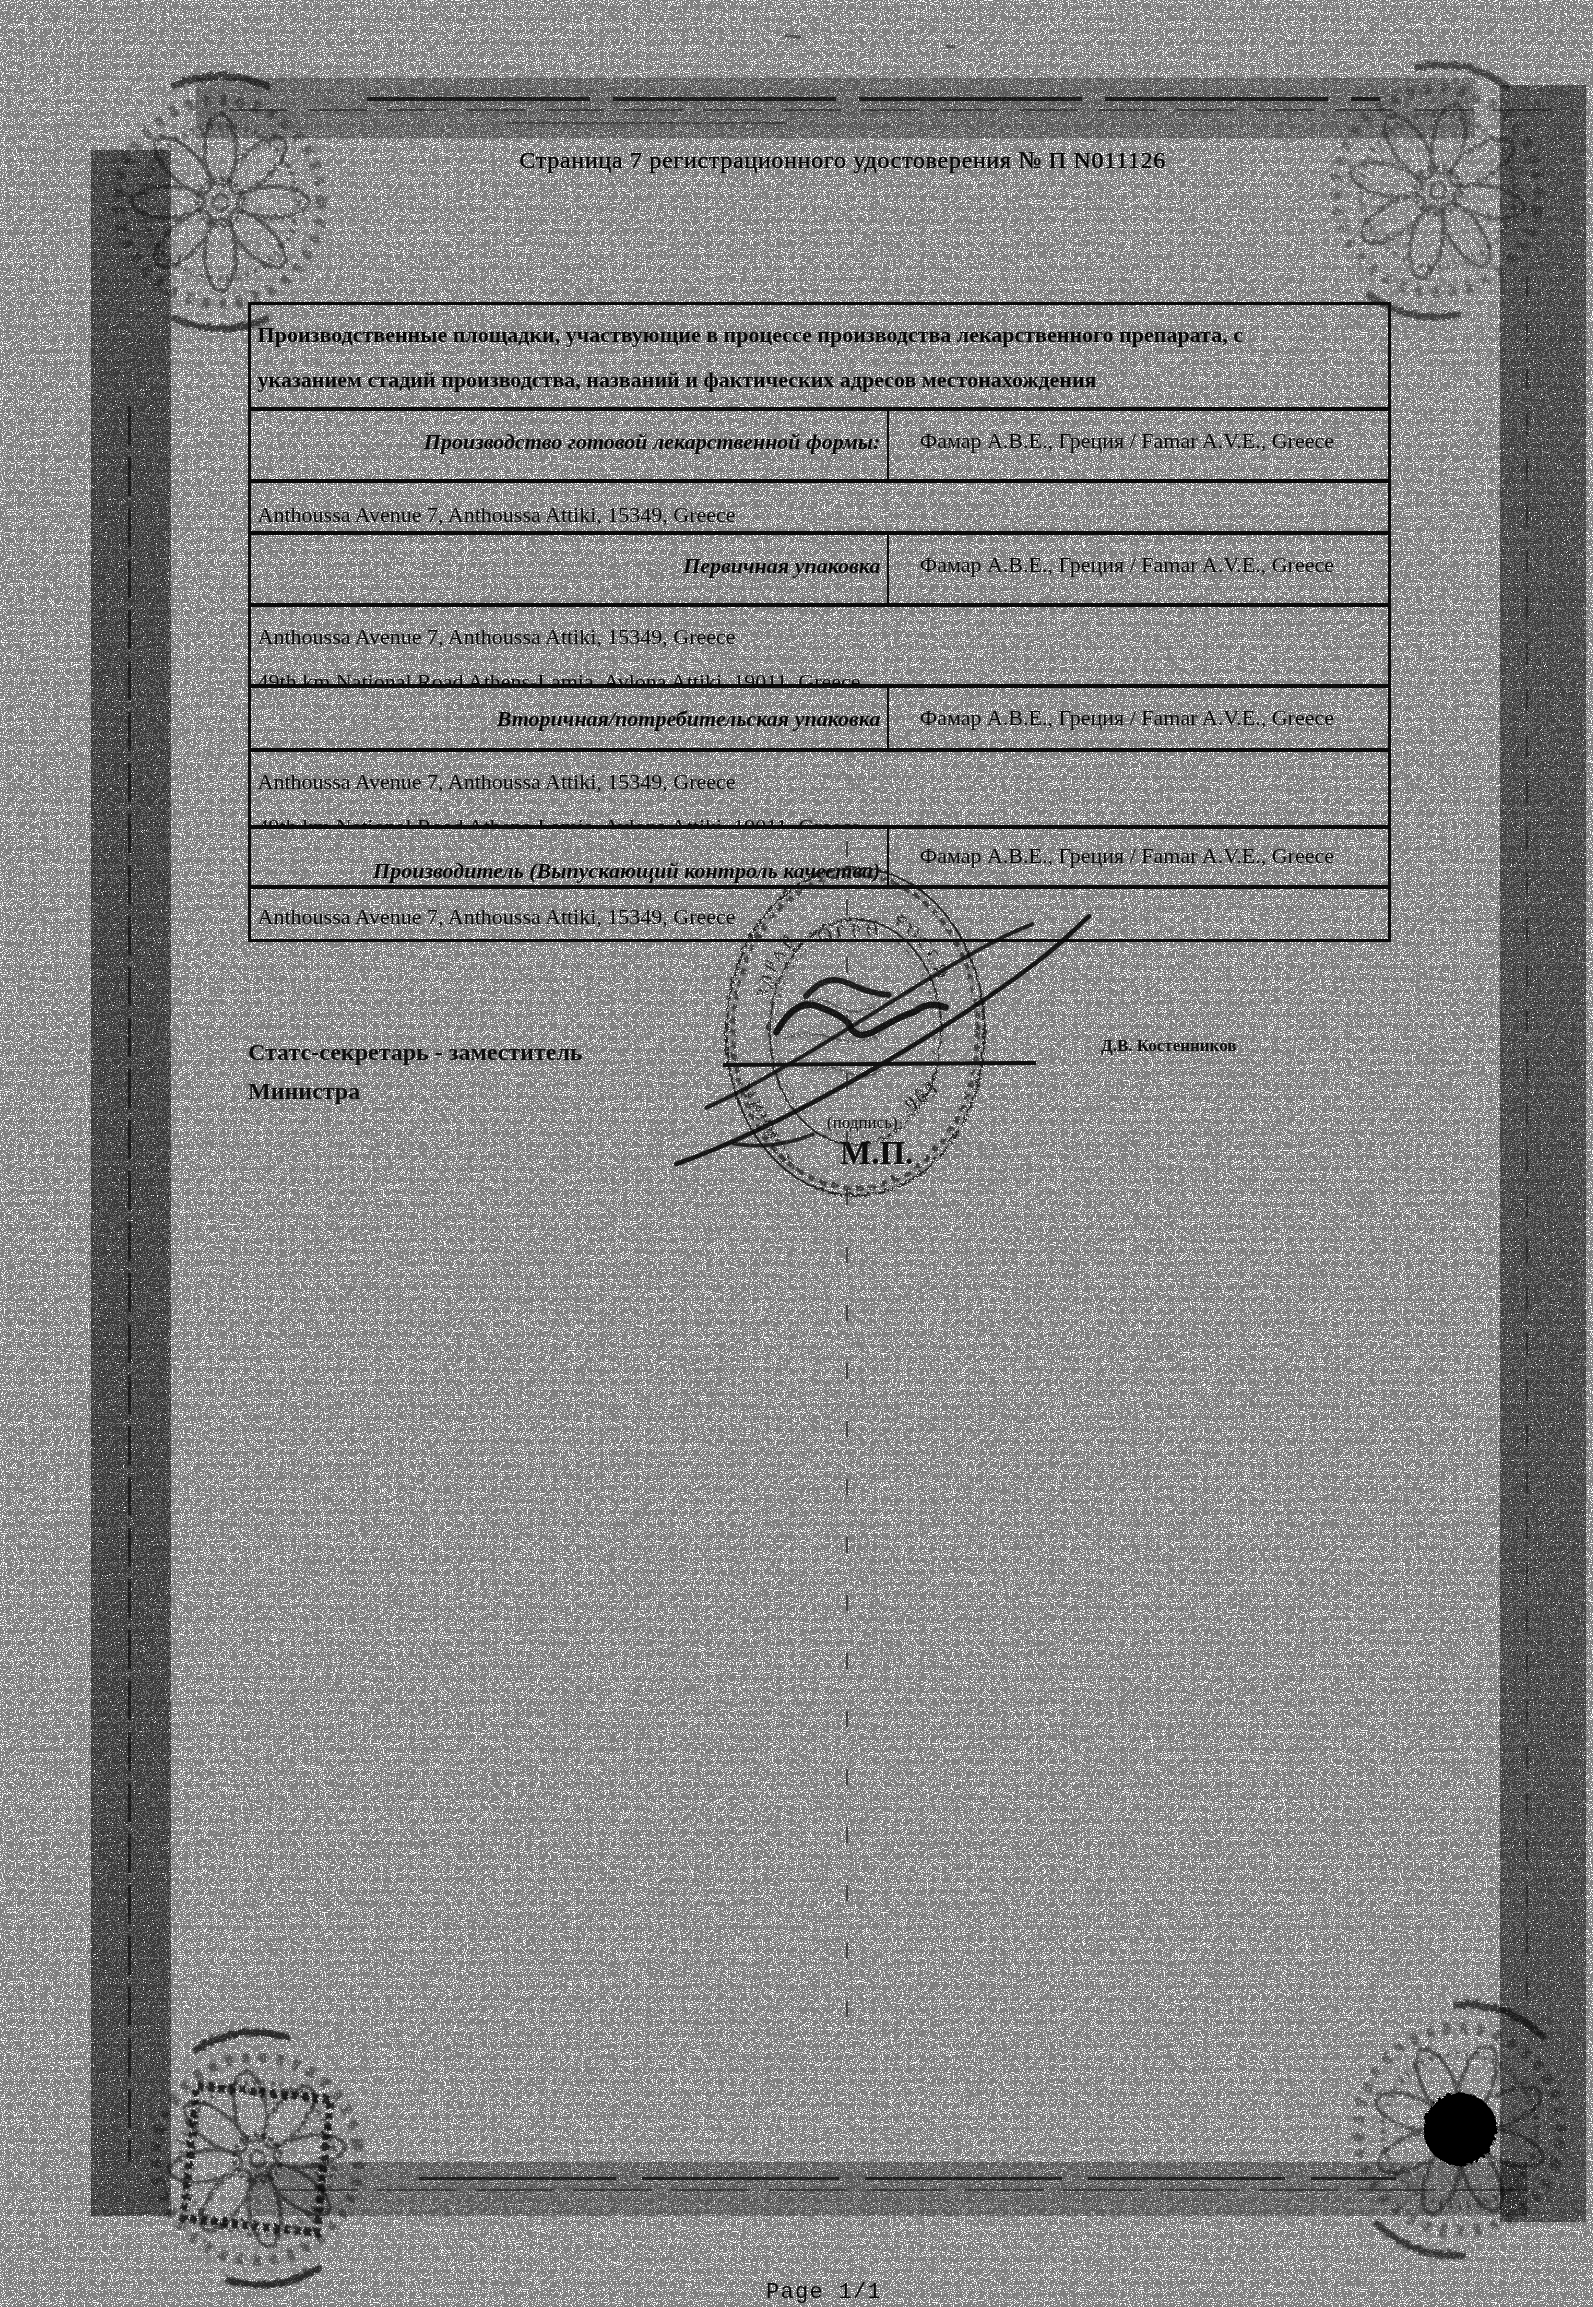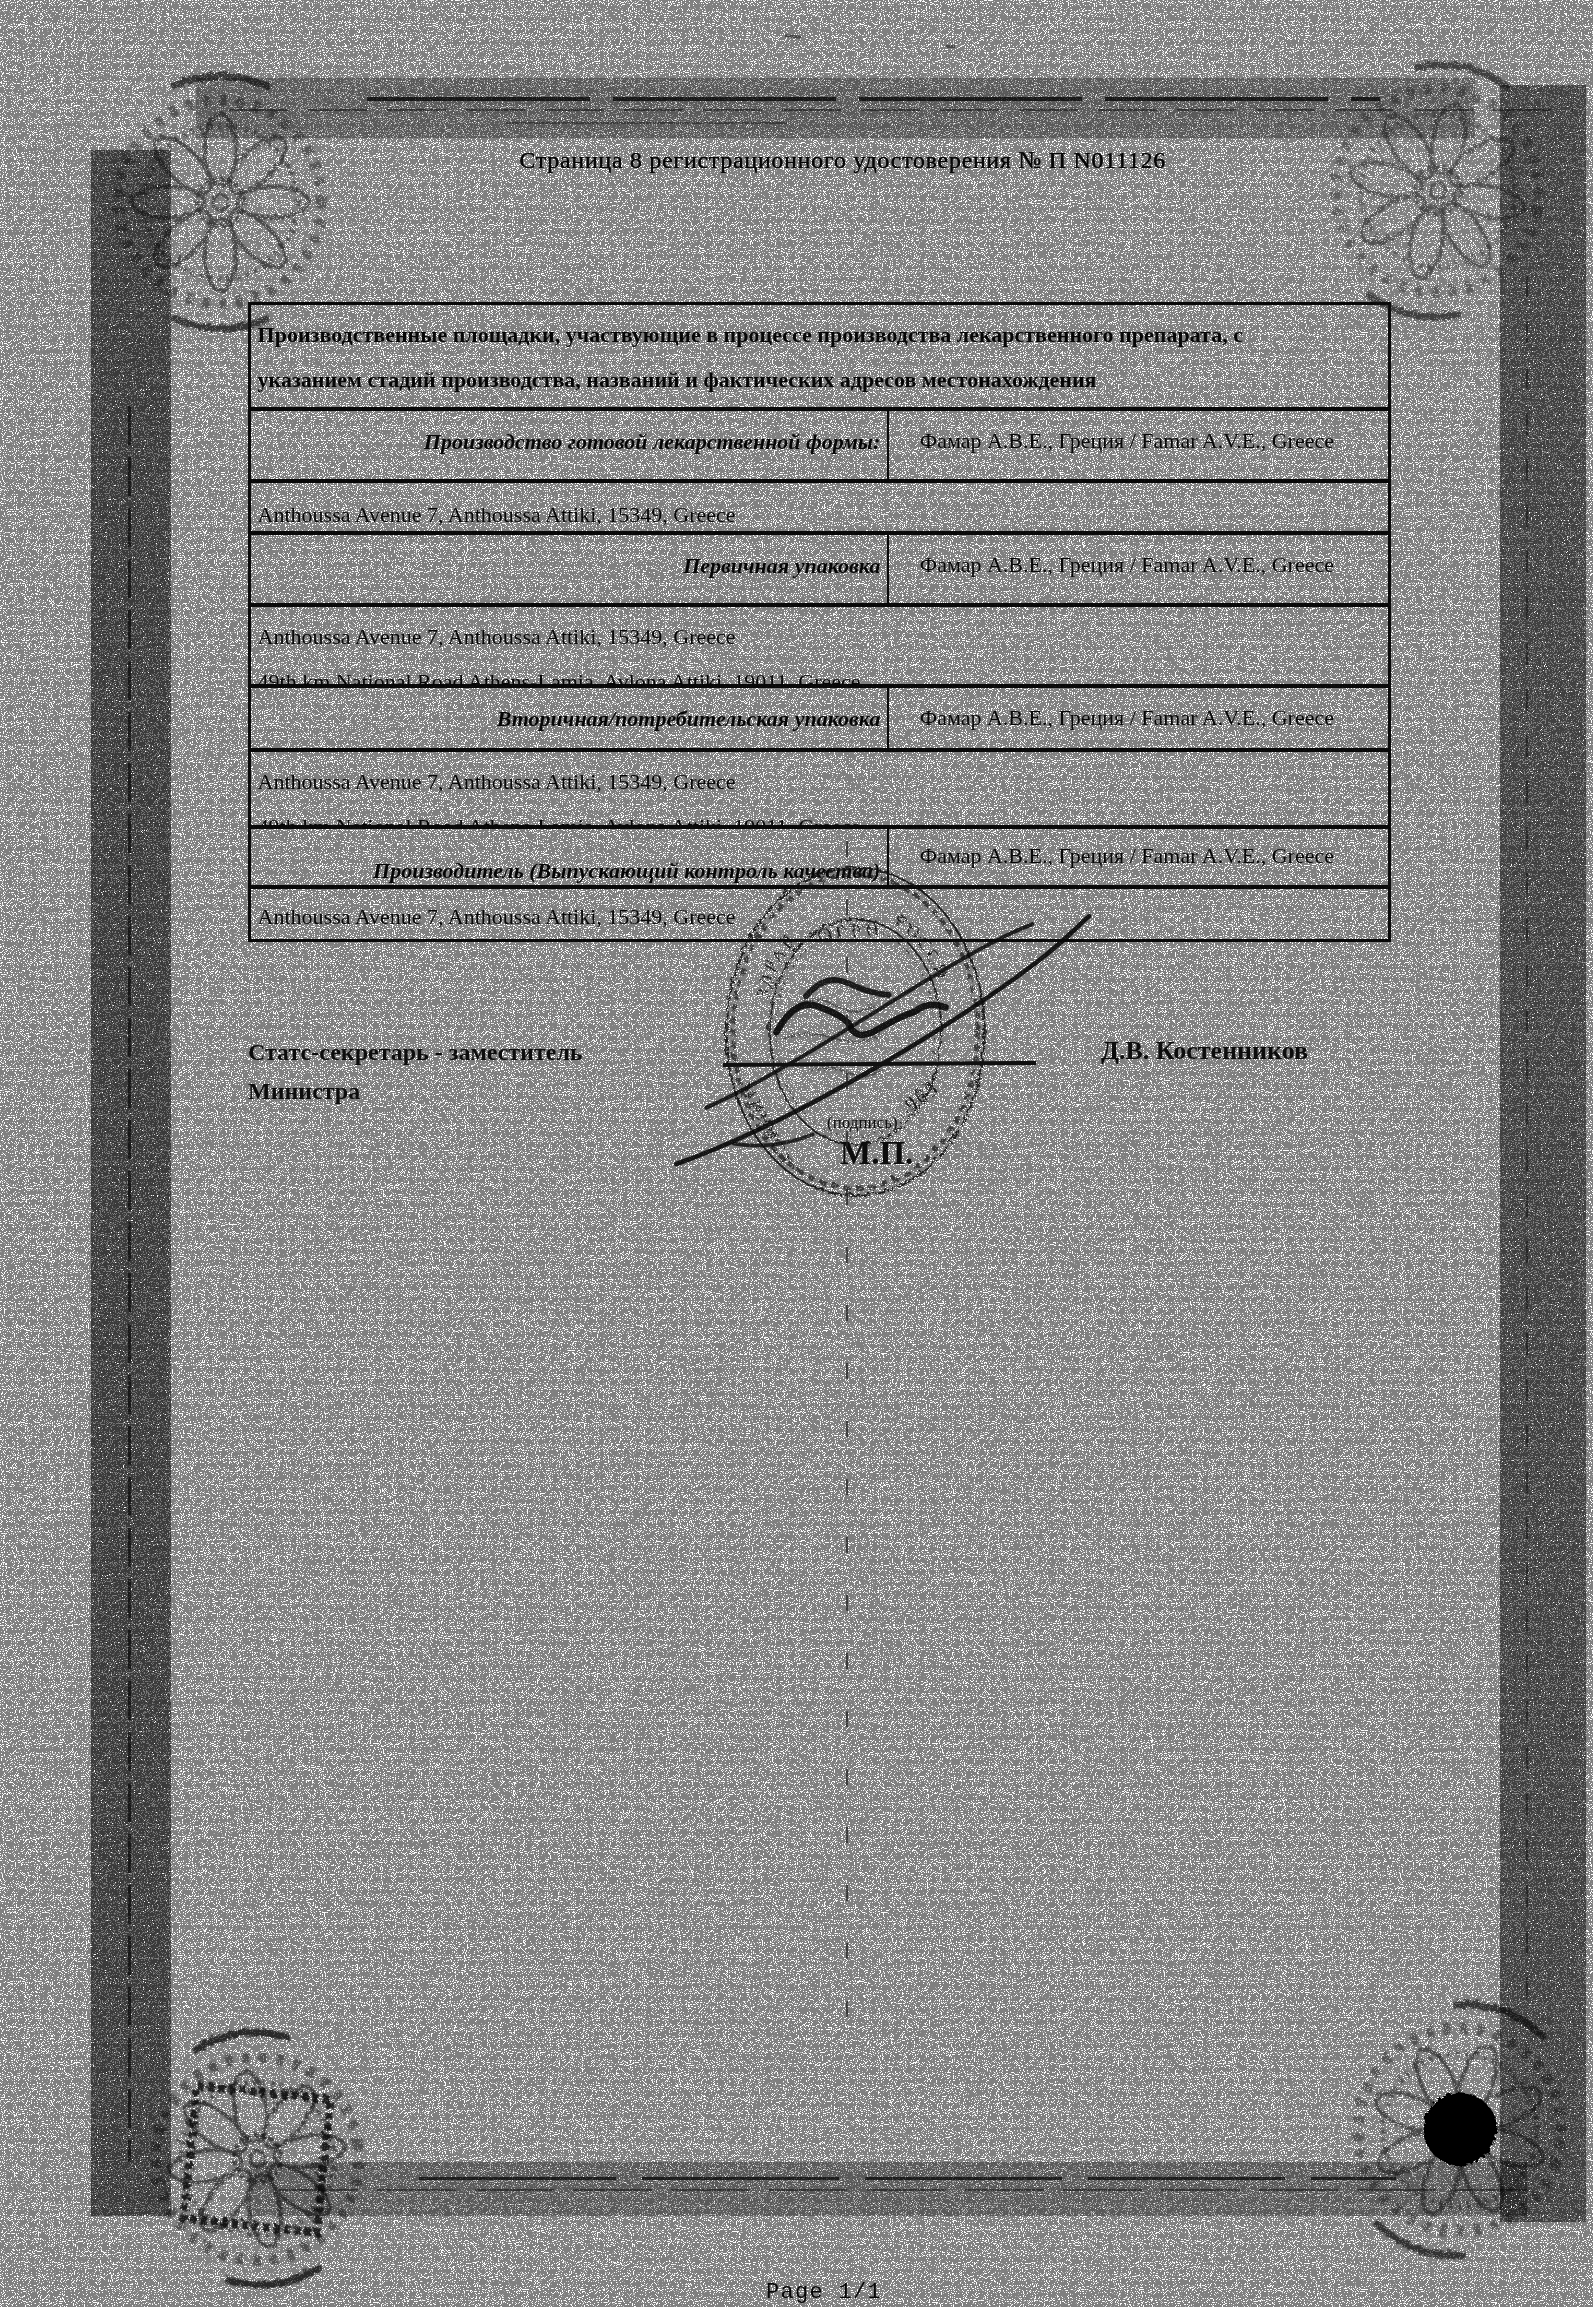--- a/index.html
+++ b/index.html
@@ -23,21 +23,21 @@
   .stage{width:638px;border-right:2.6px solid #101010;padding:7.9px 6.6px 0 6.6px;
          font-style:italic;font-weight:bold;flex:none;text-align:right;}
   .man{flex:1;padding:6.6px 9.2px 0 11.8px;margin-left:19px;}
   .man span{display:block;max-width:426px;}
   .addr{padding:9.2px 6.6px 0 6.6px;}
 
   
   .sign-pos{left:248px;top:1033px;font-weight:bold;font-size:24px;line-height:39px;z-index:7;}
   .sign-line{left:723px;top:1062px;width:313px;height:3.9px;background:#101010;
              transform:rotate(-0.4deg);z-index:7;}
-  .sign-name{left:1101px;top:1036px;font-weight:bold;font-size:26px;z-index:7;}
+  .sign-name{left:1101px;top:1036px;font-weight:bold;font-size:17px;z-index:7;}
   .sign-caption{left:827px;top:1113px;font-size:17px;z-index:8;}
   .sign-mp{left:840px;top:1135px;font-size:33px;font-weight:bold;z-index:8;}
 
   
   .fold{left:846px;top:841px;width:2px;height:1216px;z-index:8;opacity:.75;
         background:repeating-linear-gradient(180deg,#222 0 15.7px,transparent 15.7px 58px);}
 
   
   .hline,.vline{background:#141414;z-index:1;}
   .hl1{left:367px;top:97px;width:1013px;height:3.9px;opacity:.8;
@@ -71,21 +71,21 @@
   <div class="abs hline hl1"></div>
   <div class="abs hline hl2"></div>
   <div class="abs hline hl3"></div>
   <div class="abs hline bl1"></div>
   <div class="abs hline bl2"></div>
   <div class="abs vline vl-left"></div>
   <div class="abs vline vl-right"></div>
   <div class="abs dash1"></div>
   <div class="abs dash2"></div>
 
-  <div class="abs title">Страница 8 регистрационного удостоверения № П N011126</div>
+  <div class="abs title">Страница 7 регистрационного удостоверения № П N011126</div>
 
   <div class="abs table">
     <div class="trow" style="height:106px">
       <div class="th-text">Производственные площадки, участвующие в процессе производства лекарственного препарата, с указанием стадий производства, названий и фактических адресов местонахождения</div>
     </div>
 
     <div class="trow pair" style="height:72px">
       <div class="cell stage">Производство готовой лекарственной формы:</div>
       <div class="cell man">
         <span>Фамар А.В.Е., Греция / Famar A.V.E., Greece</span>

